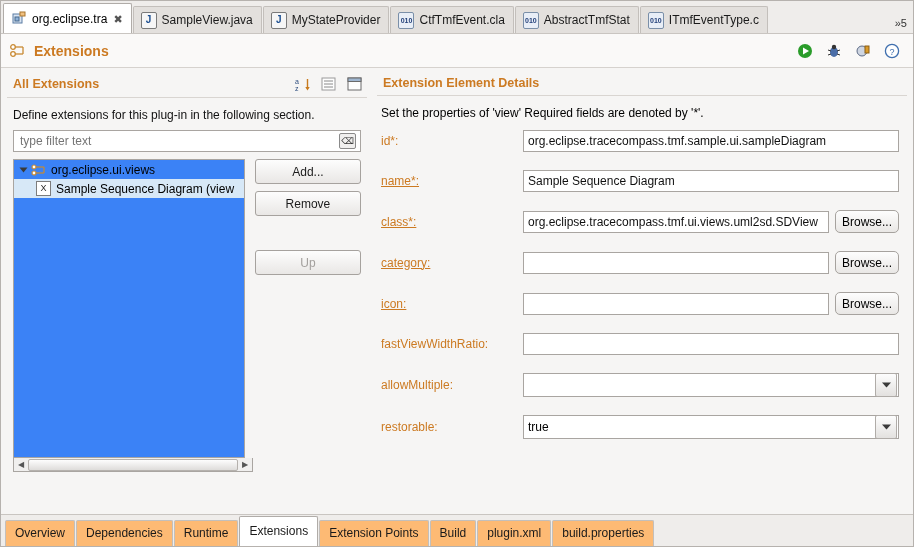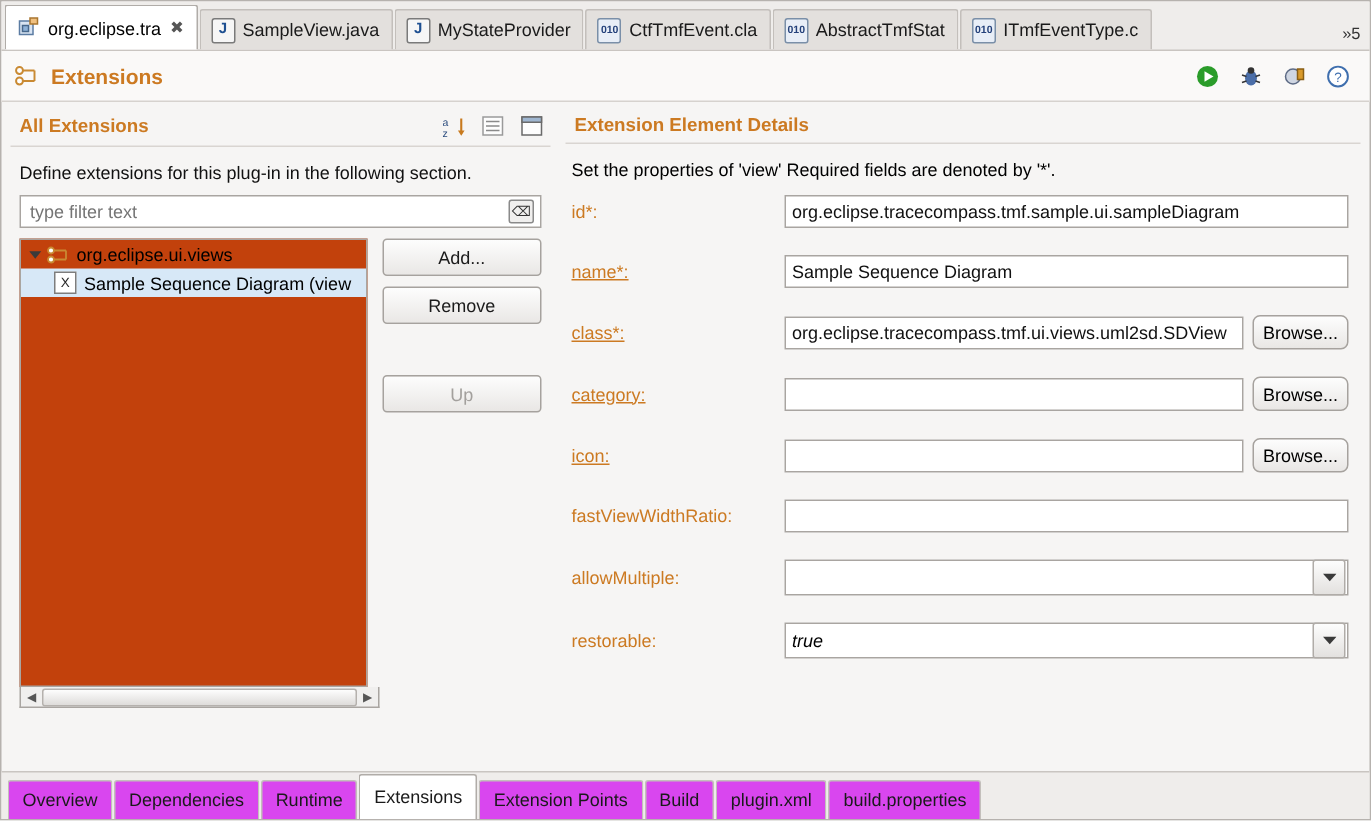--- a/index.html
+++ b/index.html
@@ -203,21 +203,21 @@
   }
 
   .tree-area {
     display: flex;
     margin: 7px 6px 0 6px;
     flex: 1;
     min-height: 0;
   }
   .tree {
     width: 240px;
-    background: #c2410c;
+    background: #3b82f6;
     border: 1px solid #a9a5a1;
     box-sizing: border-box;
     position: relative;
     overflow: hidden;
   }
   .tree-row {
     display: flex;
     align-items: center;
     height: 19px;
     padding-left: 4px;
@@ -336,21 +336,20 @@
   .fcombo {
     flex: 1;
     height: 24px;
     border: 1px solid #a9a5a1;
     background: #fff;
     box-sizing: border-box;
     display: flex;
     align-items: center;
     padding: 0 0 0 4px;
     font-size: 12px;
-    font-style: italic;
   }
   .fcombo .cval { flex: 1; }
   .fcombo .cbtn {
     width: 20px;
     height: 22px;
     margin: 0 1px 0 0;
     background: linear-gradient(#fdfdfd, #e3e1df);
     border: 1px solid #b0acа8;
     border: 1px solid #b0aca8;
     border-radius: 2px;
@@ -371,21 +370,21 @@
     display: flex;
     align-items: flex-end;
     padding-left: 4px;
     box-sizing: border-box;
   }
   .btab {
     height: 25px;
     line-height: 25px;
     padding: 0 9px;
     font-size: 12px;
-    background: #d946ef;
+    background: #fdba74;
     border: 1px solid #c3bfbb;
     border-bottom: none;
     border-radius: 2px 2px 0 0;
     margin-right: 1px;
     color: #1a1a1a;
     cursor: default;
   }
   .btab.active {
     background: #ffffff;
     height: 29px;

